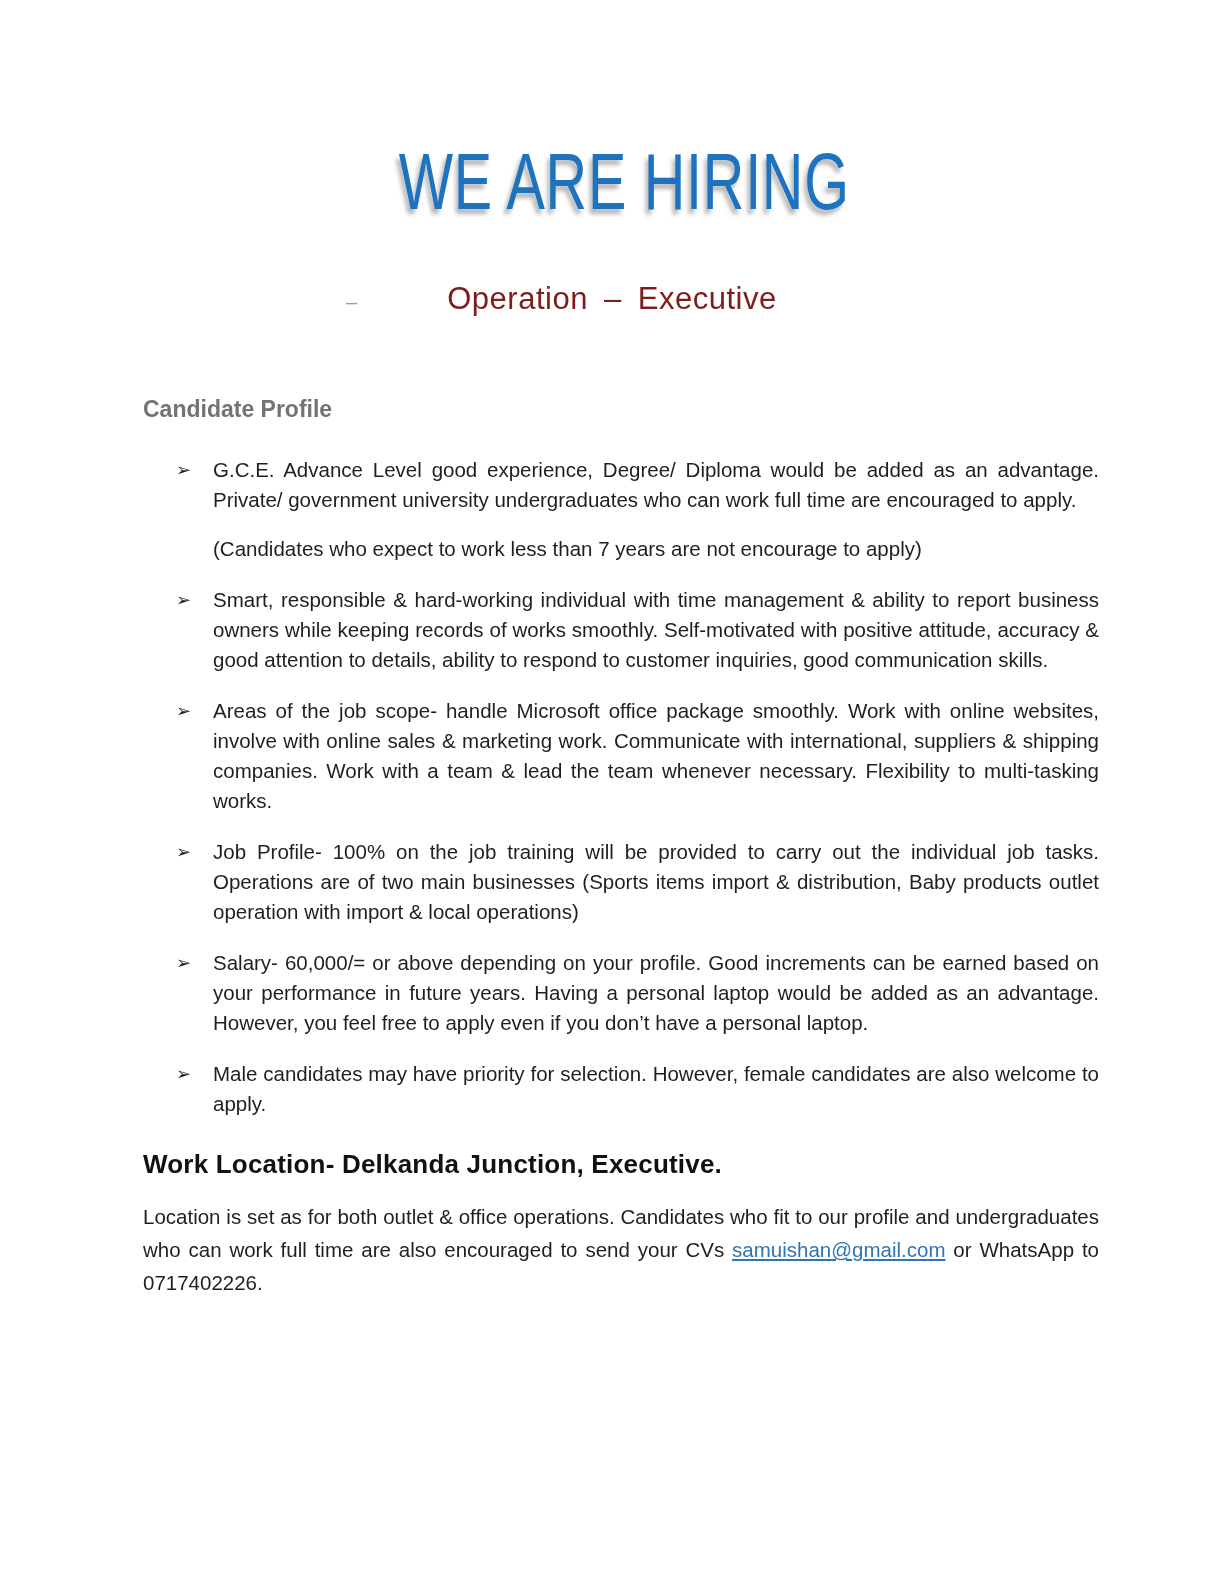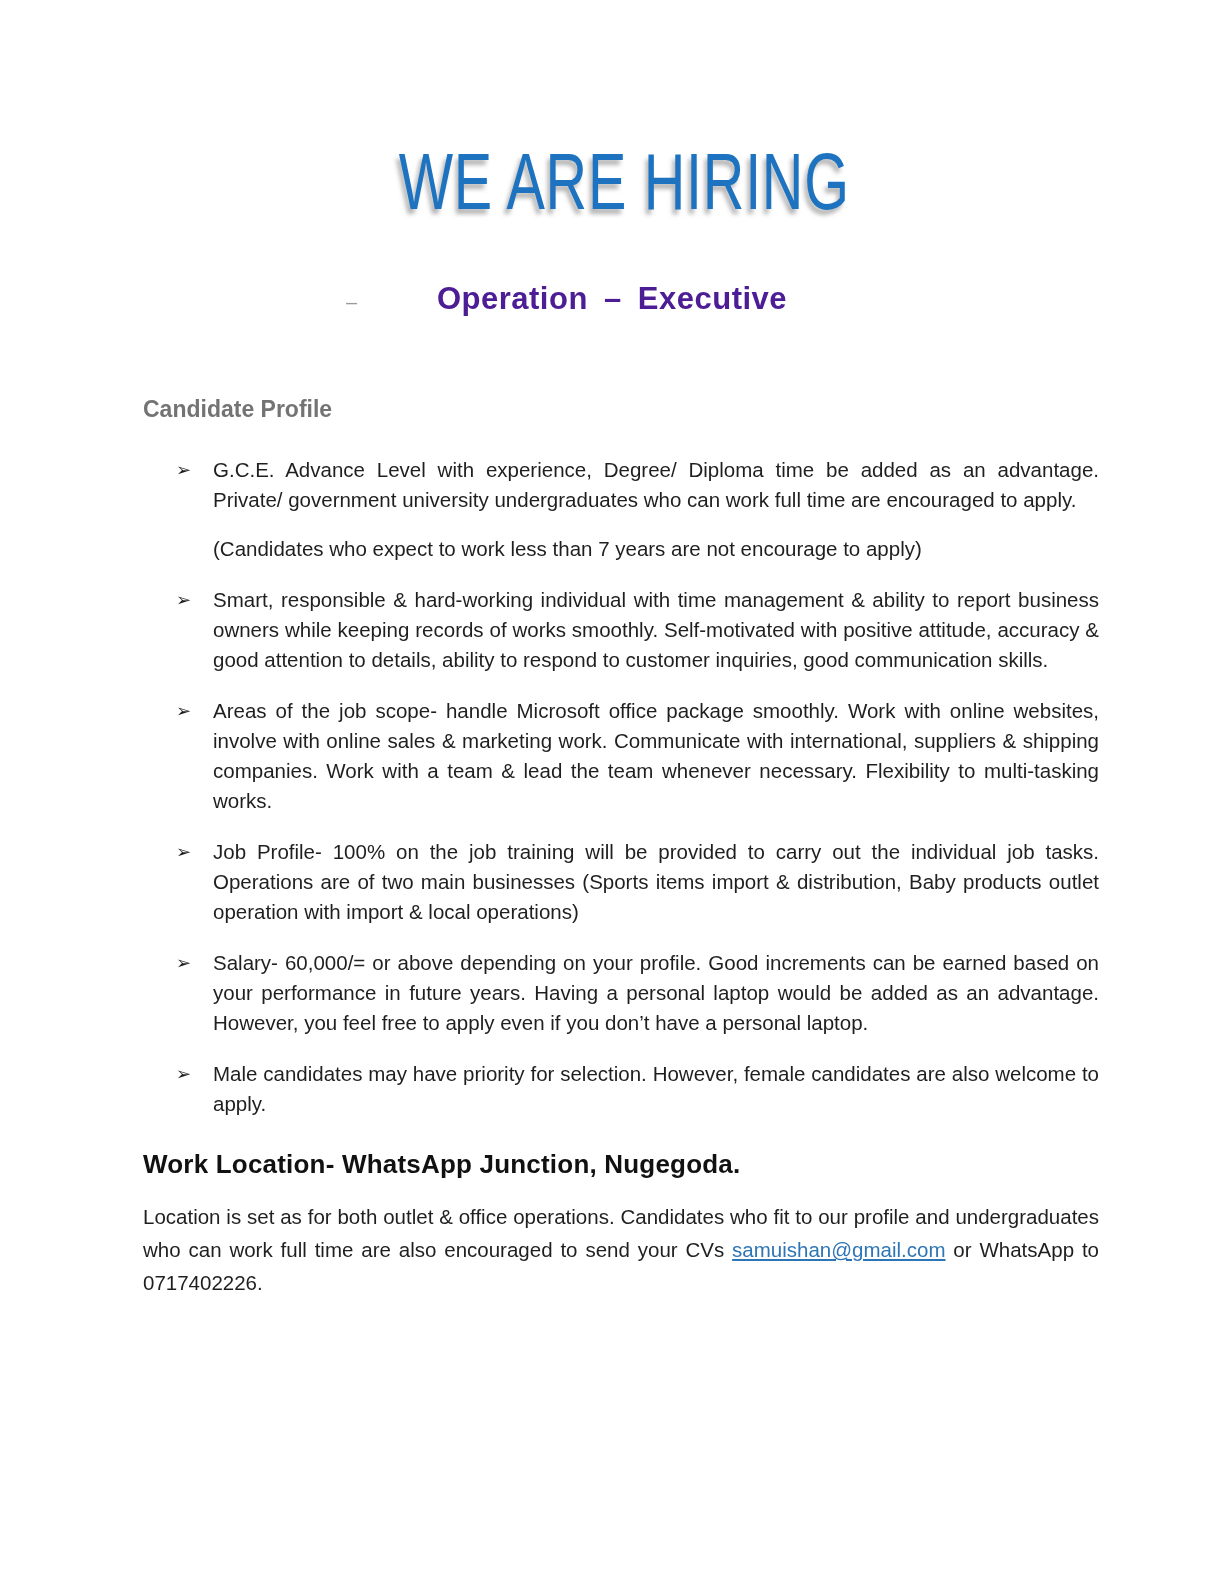--- a/index.html
+++ b/index.html
@@ -38,22 +38,22 @@
   
   .subtitle-wrap {
     position: absolute;
     top: 281px;
     left: 0;
     width: 100%;
     text-align: center;
   }
   .subtitle {
     font-size: 31px;
-    font-weight: 700;
-    color: #4c1d95;
+    font-weight: 400;
+    color: #7f1d1d;
     letter-spacing: 0.5px;
     word-spacing: 7px;
   }
   .stray-dash {
     position: absolute;
     left: 346px;
     top: 10px;
     font-size: 20px;
     font-weight: 400;
     color: #9b9b9b;
@@ -134,21 +134,21 @@
     <span class="subtitle">Operation – Executive</span>
   </div>
 
   <div class="content">
 
     <h2 class="section-heading">Candidate Profile</h2>
 
     <ul class="bullets">
       <li>
         <span class="bullet-marker">➢</span>
-        <span>G.C.E. Advance Level with experience, Degree/ Diploma time be added as an advantage. Private/ government university undergraduates who can work full time are encouraged to apply.</span>
+        <span>G.C.E. Advance Level good experience, Degree/ Diploma would be added as an advantage. Private/ government university undergraduates who can work full time are encouraged to apply.</span>
         <div class="bullet-note">(Candidates who expect to work less than 7 years are not encourage to apply)</div>
       </li>
       <li>
         <span class="bullet-marker">➢</span>
         <span>Smart, responsible &amp; hard-working individual with time management &amp; ability to report business owners while keeping records of works smoothly. Self-motivated with positive attitude, accuracy &amp; good attention to details, ability to respond to customer inquiries, good communication skills.</span>
       </li>
       <li>
         <span class="bullet-marker">➢</span>
         <span>Areas of the job scope- handle Microsoft office package smoothly. Work with online websites, involve with online sales &amp; marketing work. Communicate with international, suppliers &amp; shipping companies. Work with a team &amp; lead the team whenever necessary. Flexibility to multi-tasking works.</span>
       </li>
@@ -159,19 +159,19 @@
       <li>
         <span class="bullet-marker">➢</span>
         <span>Salary- 60,000/= or above depending on your profile. Good increments can be earned based on your performance in future years. Having a personal laptop would be added as an advantage. However, you feel free to apply even if you don’t have a personal laptop.</span>
       </li>
       <li>
         <span class="bullet-marker">➢</span>
         <span>Male candidates may have priority for selection. However, female candidates are also welcome to apply.</span>
       </li>
     </ul>
 
-    <h2 class="location-heading">Work Location- WhatsApp Junction, Nugegoda.</h2>
+    <h2 class="location-heading">Work Location- Delkanda Junction, Executive.</h2>
 
     <p class="apply-para"><span>Location is set as for both outlet &amp; office operations. Candidates who fit to our profile and undergraduates who can work full time are also encouraged to send your CVs </span><a class="email-link">samuishan@gmail.com</a><span> or WhatsApp to 0717402226.</span></p>
 
   </div>
 
 </div>
 
 </body></html>

